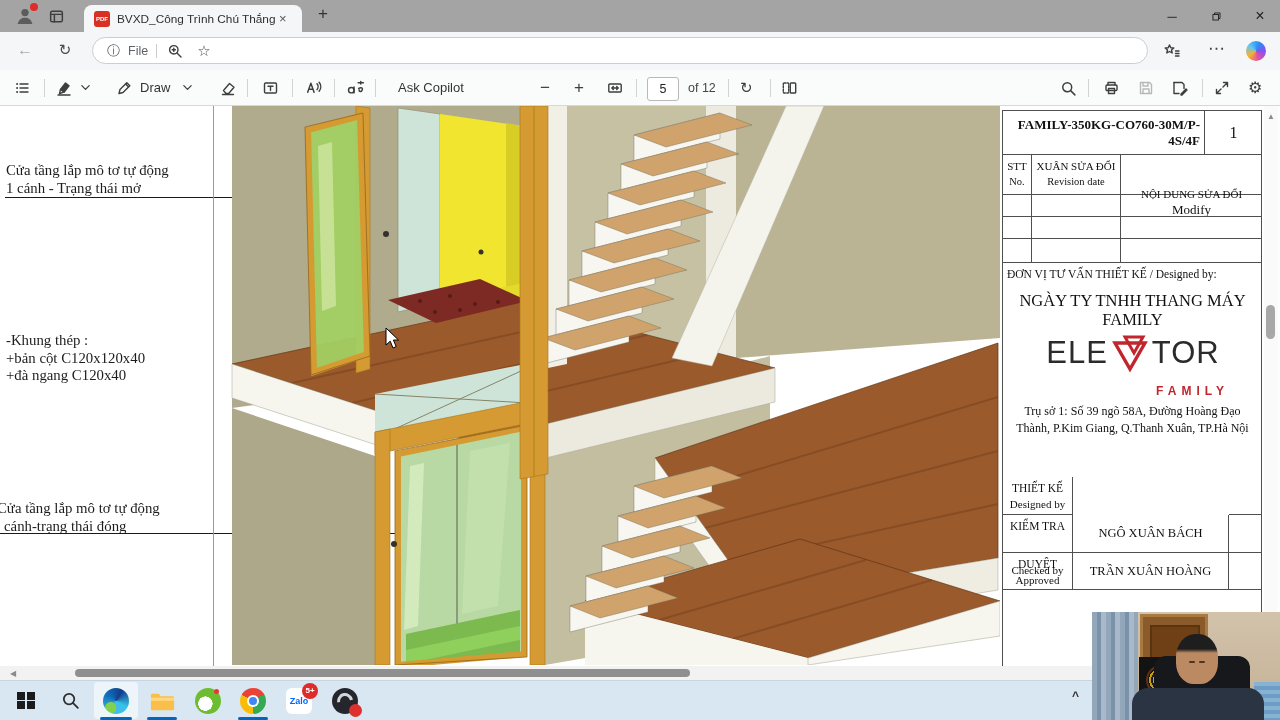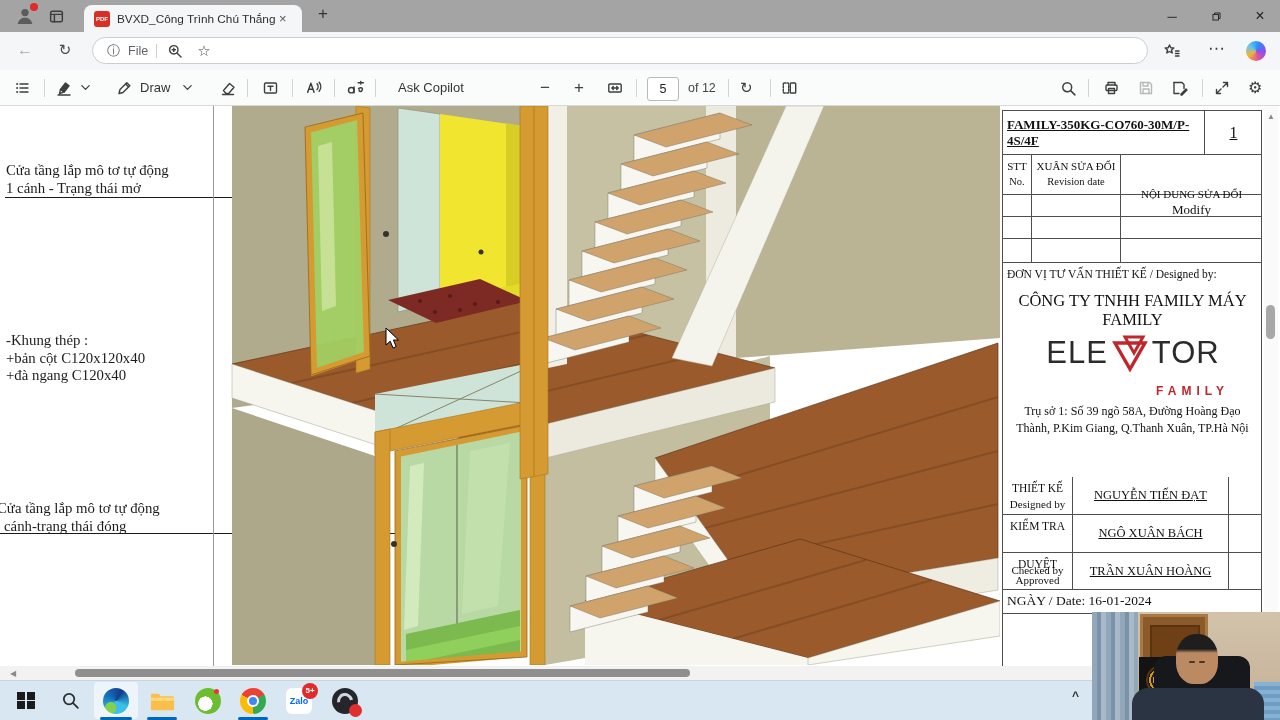--- a/index.html
+++ b/index.html
@@ -35,21 +35,21 @@
   
   #content{left:0;top:106px;width:1280px;height:574px;background:#fff;}
   .ann{position:absolute;font-family:"Liberation Serif",serif;font-size:14.8px;color:#1c1c1c;line-height:17.5px;white-space:nowrap;}
   .leader{position:absolute;height:1px;background:#1a1a1a;}
   .leadertip{position:absolute;width:0;height:0;border-left:6px solid #1a1a1a;border-top:3px solid transparent;border-bottom:3px solid transparent;}
   #pageframe{left:213px;top:0;width:1px;height:560px;background:#9a9a9a;}
   
   #tblock{left:1002px;top:4px;width:260px;height:676px;border-left:1px solid #4f4f4f;border-top:1px solid #4f4f4f;border-right:1px solid #4f4f4f;box-sizing:border-box;font-family:"Liberation Serif",serif;color:#111;background:#fff;}
   .tb{position:absolute;box-sizing:border-box;border-bottom:1px solid #4f4f4f;}
   .tbr{border-right:1px solid #4f4f4f;}
-  .cen{display:flex;align-items:center;justify-content:center;text-align:left;text-decoration:underline;}
+  .cen{display:flex;align-items:center;justify-content:center;text-align:right;}
   #logo{position:relative;}
   #logo .big{font-family:"Liberation Sans",sans-serif;font-size:31px;color:#2b2b2b;letter-spacing:1px;font-weight:300;}
   #logo .fam{position:absolute;right:16px;bottom:-3px;color:#c0272d;font-size:12px;letter-spacing:5px;font-weight:bold;font-family:"Liberation Sans",sans-serif;}
   
   #vsb{left:1264px;top:0;width:14px;height:574px;background:#fafafa;}
   #vthumb{left:1266px;top:199px;width:9px;height:34px;background:#a8a8a8;border-radius:5px;}
   #hsb{left:0;top:560px;width:1280px;height:14px;background:#f2f2f2;}
   #hthumb{left:75px;top:563px;width:615px;height:8px;background:#8f8f8f;border-radius:4px;}
   .sbarrow{position:absolute;color:#8a8a8a;font-size:8px;}
   
@@ -427,57 +427,55 @@
       <div class="tb" style="left:118px;top:84px;width:141px;height:22px;"></div>
       <div class="tb tbr" style="left:0;top:106px;width:29px;height:22px;"></div>
       <div class="tb tbr" style="left:29px;top:106px;width:89px;height:22px;"></div>
       <div class="tb" style="left:118px;top:106px;width:141px;height:22px;"></div>
       <div class="tb tbr" style="left:0;top:128px;width:29px;height:24px;"></div>
       <div class="tb tbr" style="left:29px;top:128px;width:89px;height:24px;"></div>
       <div class="tb" style="left:118px;top:128px;width:141px;height:24px;"></div>
 
       <div class="abs" style="left:4px;top:157px;font-size:11.5px;">ĐƠN VỊ TƯ VẤN THIẾT KẾ / Designed by:</div>
       <div class="abs" style="left:0;top:180px;width:259px;text-align:center;font-size:16.5px;line-height:19px;">
-        <span style="display:block;">CÔNG TY TNHH FAMILY MÁY</span>
+        <span style="display:block;">NGÀY TY TNHH THANG MÁY</span>
         <span style="display:block;">FAMILY</span>
       </div>
 
       <div class="abs" id="logo" style="left:18px;top:222px;width:224px;height:62px;">
         <div class="flex" style="justify-content:center;">
           <span class="big">ELE</span>
           <svg width="42" height="40" viewBox="0 0 42 40" style="margin:0 1px;">
             <polygon points="6,10 36,10 21,36" fill="none" stroke="#c0272d" stroke-width="3.4"></polygon>
             <polygon points="16,4 34,4 25,20" fill="none" stroke="#c0272d" stroke-width="3"></polygon>
           </svg>
           <span class="big">TOR</span>
         </div>
         <span class="fam">FAMILY</span>
       </div>
       <div class="abs" style="left:4px;top:292px;width:251px;text-align:center;font-size:12px;line-height:16.5px;">Trụ sở 1: Số 39 ngõ 58A, Đường Hoàng Đạo Thành, P.Kim Giang, Q.Thanh Xuân, TP.Hà Nội</div>
 
       <div class="tb tbr" style="left:0;top:366px;width:70px;height:38px;text-align:center;font-size:11.5px;line-height:16px;padding-top:3px;">
         <span style="display:block;">THIẾT KẾ</span>
           <span style="display:block;font-size:11px;">Designed by</span>
       </div>
-      <div class="tb tbr cen" style="left:70px;top:366px;width:156px;height:38px;font-size:12.5px;">NGUYỄN TIẾN ĐẠT</div>
       <div class="tb" style="left:226px;top:366px;width:33px;height:38px;"></div>
       <div class="tb tbr" style="left:0;top:404px;width:70px;height:38px;text-align:center;font-size:11.5px;line-height:16px;padding-top:3px;">
         <span style="display:block;">KIỂM TRA</span>
           <span style="display:block;font-size:11px;margin-top:28px;">Checked by</span>
       </div>
       <div class="tb tbr cen" style="left:70px;top:404px;width:156px;height:38px;font-size:12.5px;">NGÔ XUÂN BÁCH</div>
       <div class="tb" style="left:226px;top:404px;width:33px;height:38px;"></div>
       <div class="tb tbr" style="left:0;top:442px;width:70px;height:37px;text-align:center;font-size:11.5px;line-height:16px;padding-top:3px;">
         <span style="display:block;">DUYỆT</span>
           <span style="display:block;font-size:11px;">Approved</span>
       </div>
       <div class="tb tbr cen" style="left:70px;top:442px;width:156px;height:37px;font-size:12.5px;">TRẦN XUÂN HOÀNG</div>
       <div class="tb" style="left:226px;top:442px;width:33px;height:37px;"></div>
 
-      <div class="tb" style="left:0;top:479px;width:259px;height:24px;font-size:13.5px;padding:3px 0 0 4px;">NGÀY / Date: 16-01-2024</div>
       <div class="abs" style="left:0;top:506px;width:259px;text-align:center;font-weight:bold;font-size:12.5px;">TÊN B</div>
     </div>
 
     <div class="abs" id="vsb"></div>
     <div class="abs sbarrow" style="left:1267px;top:6px;">▲</div>
     <div class="abs" id="vthumb"></div>
     <div class="abs" id="hsb"></div>
     <div class="abs sbarrow" style="left:10px;top:563px;">◀</div>
     <div class="abs" id="hthumb"></div>
   </div>

